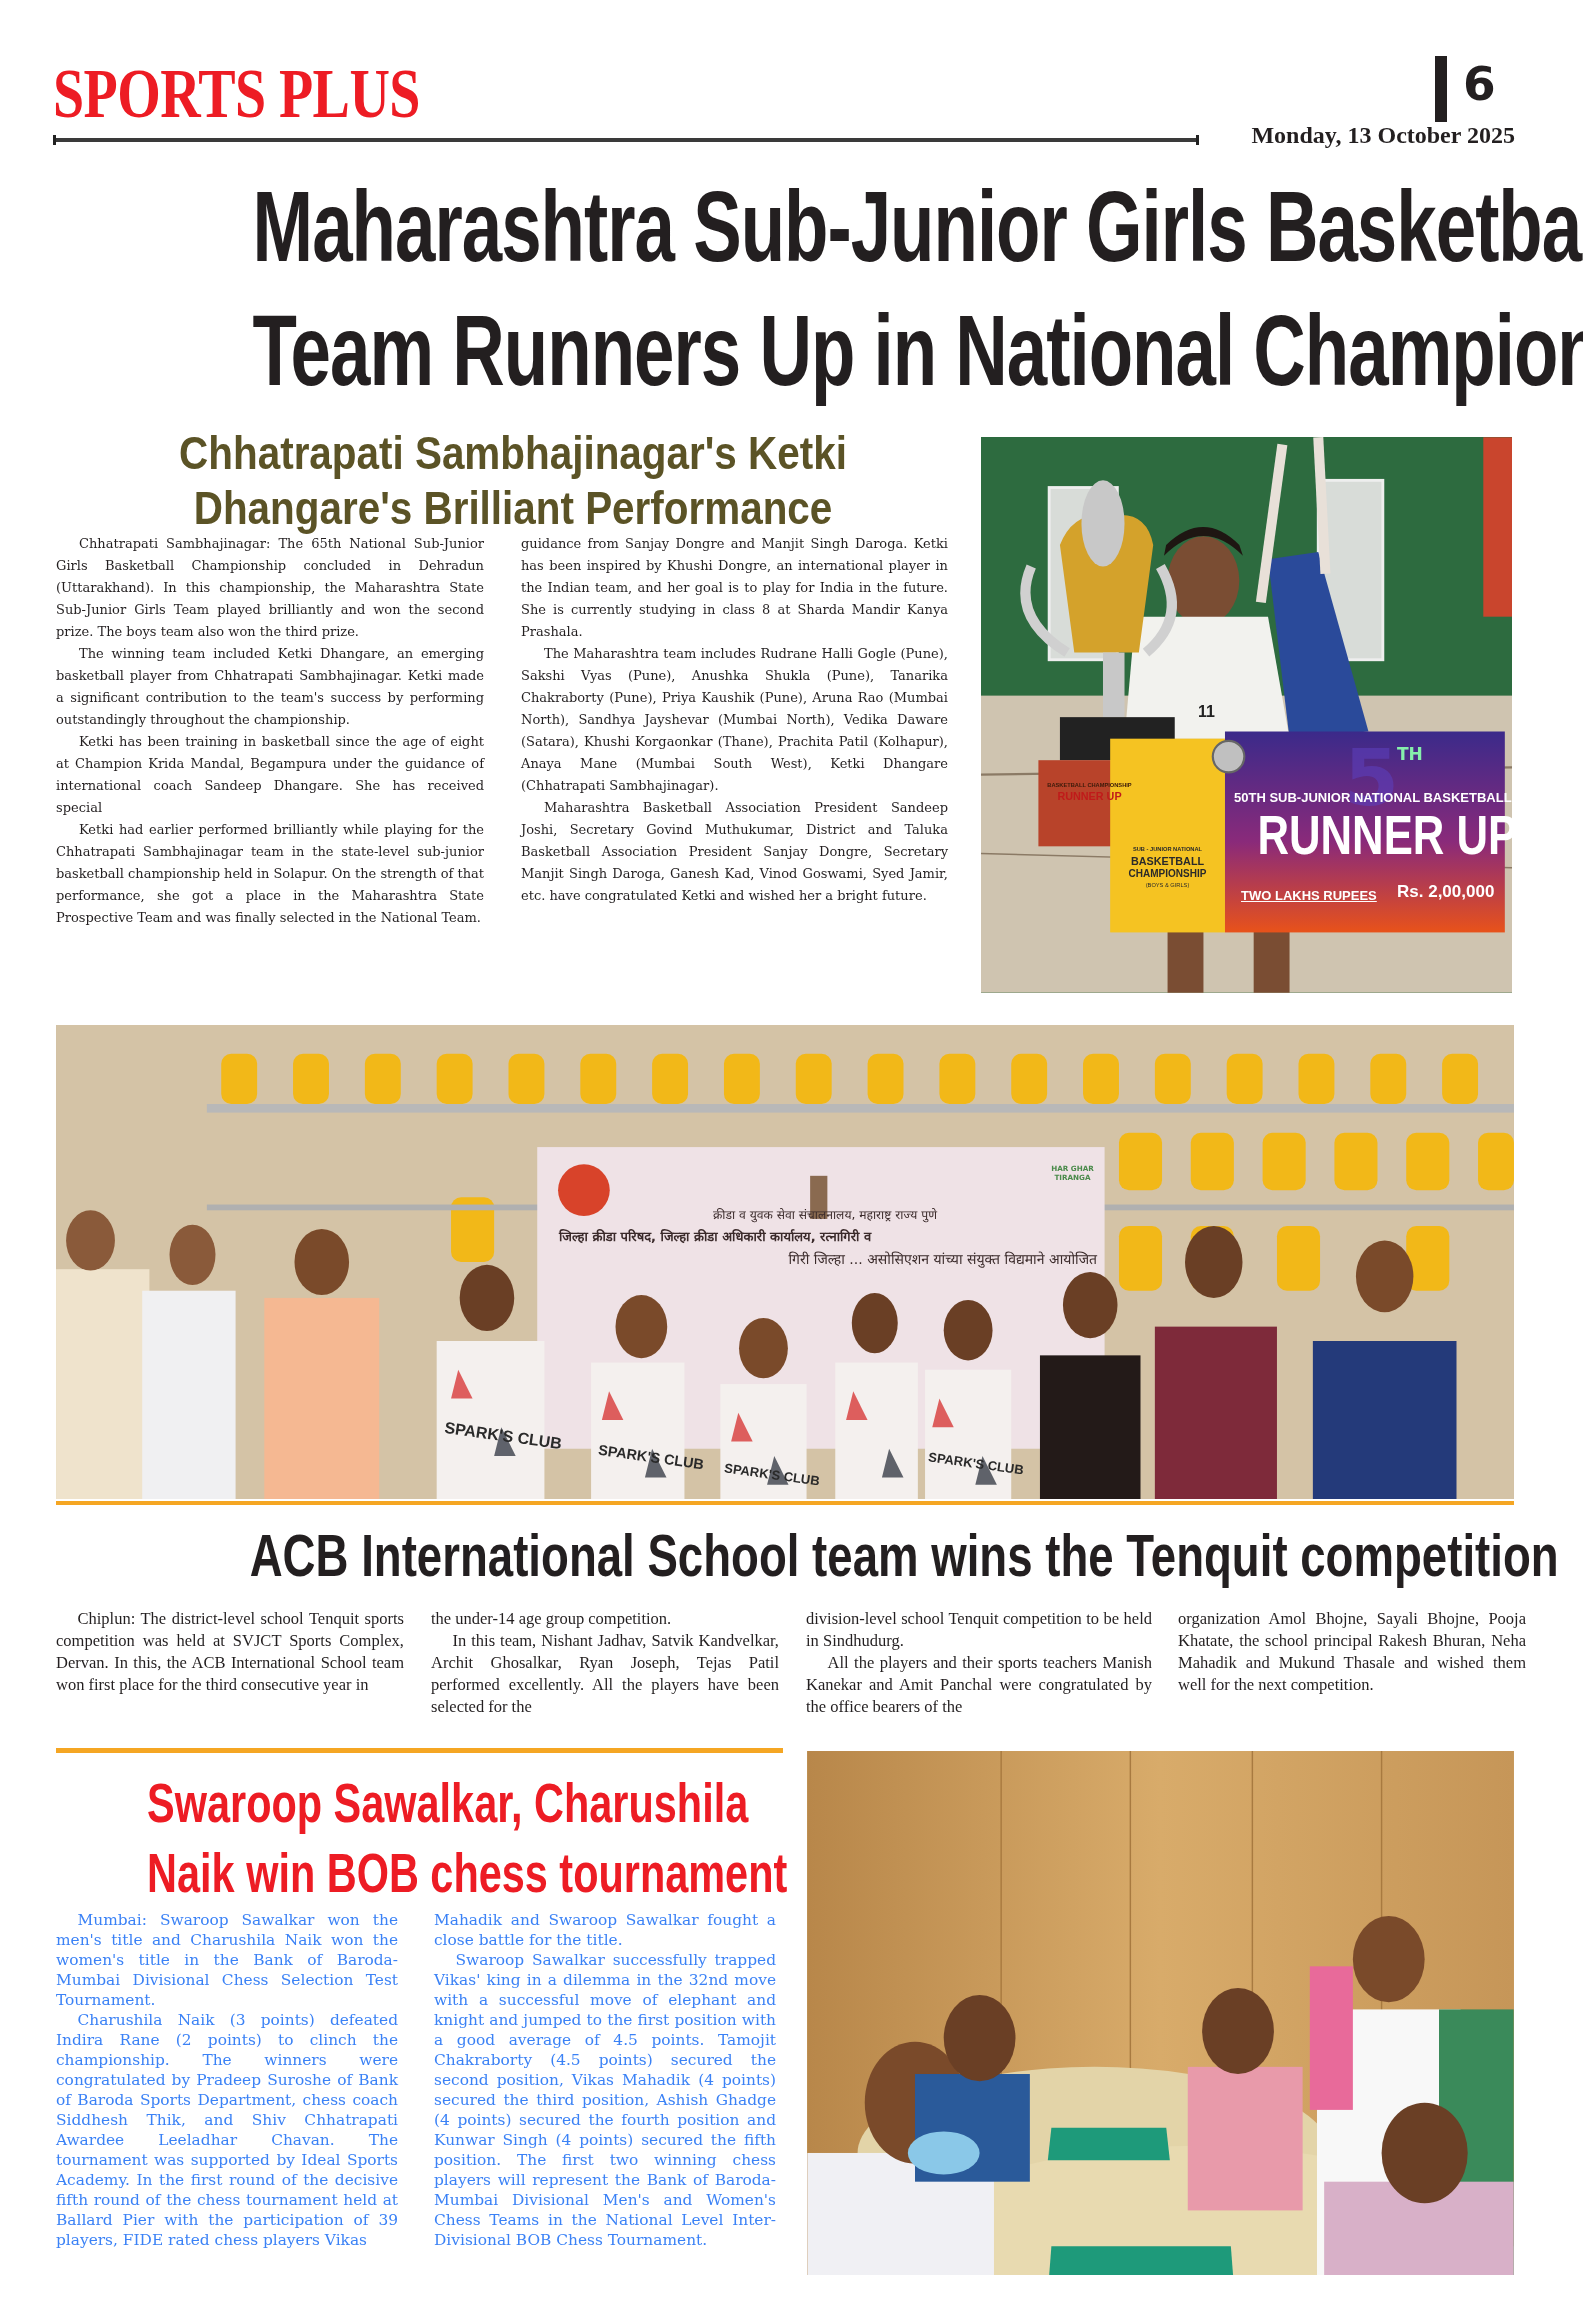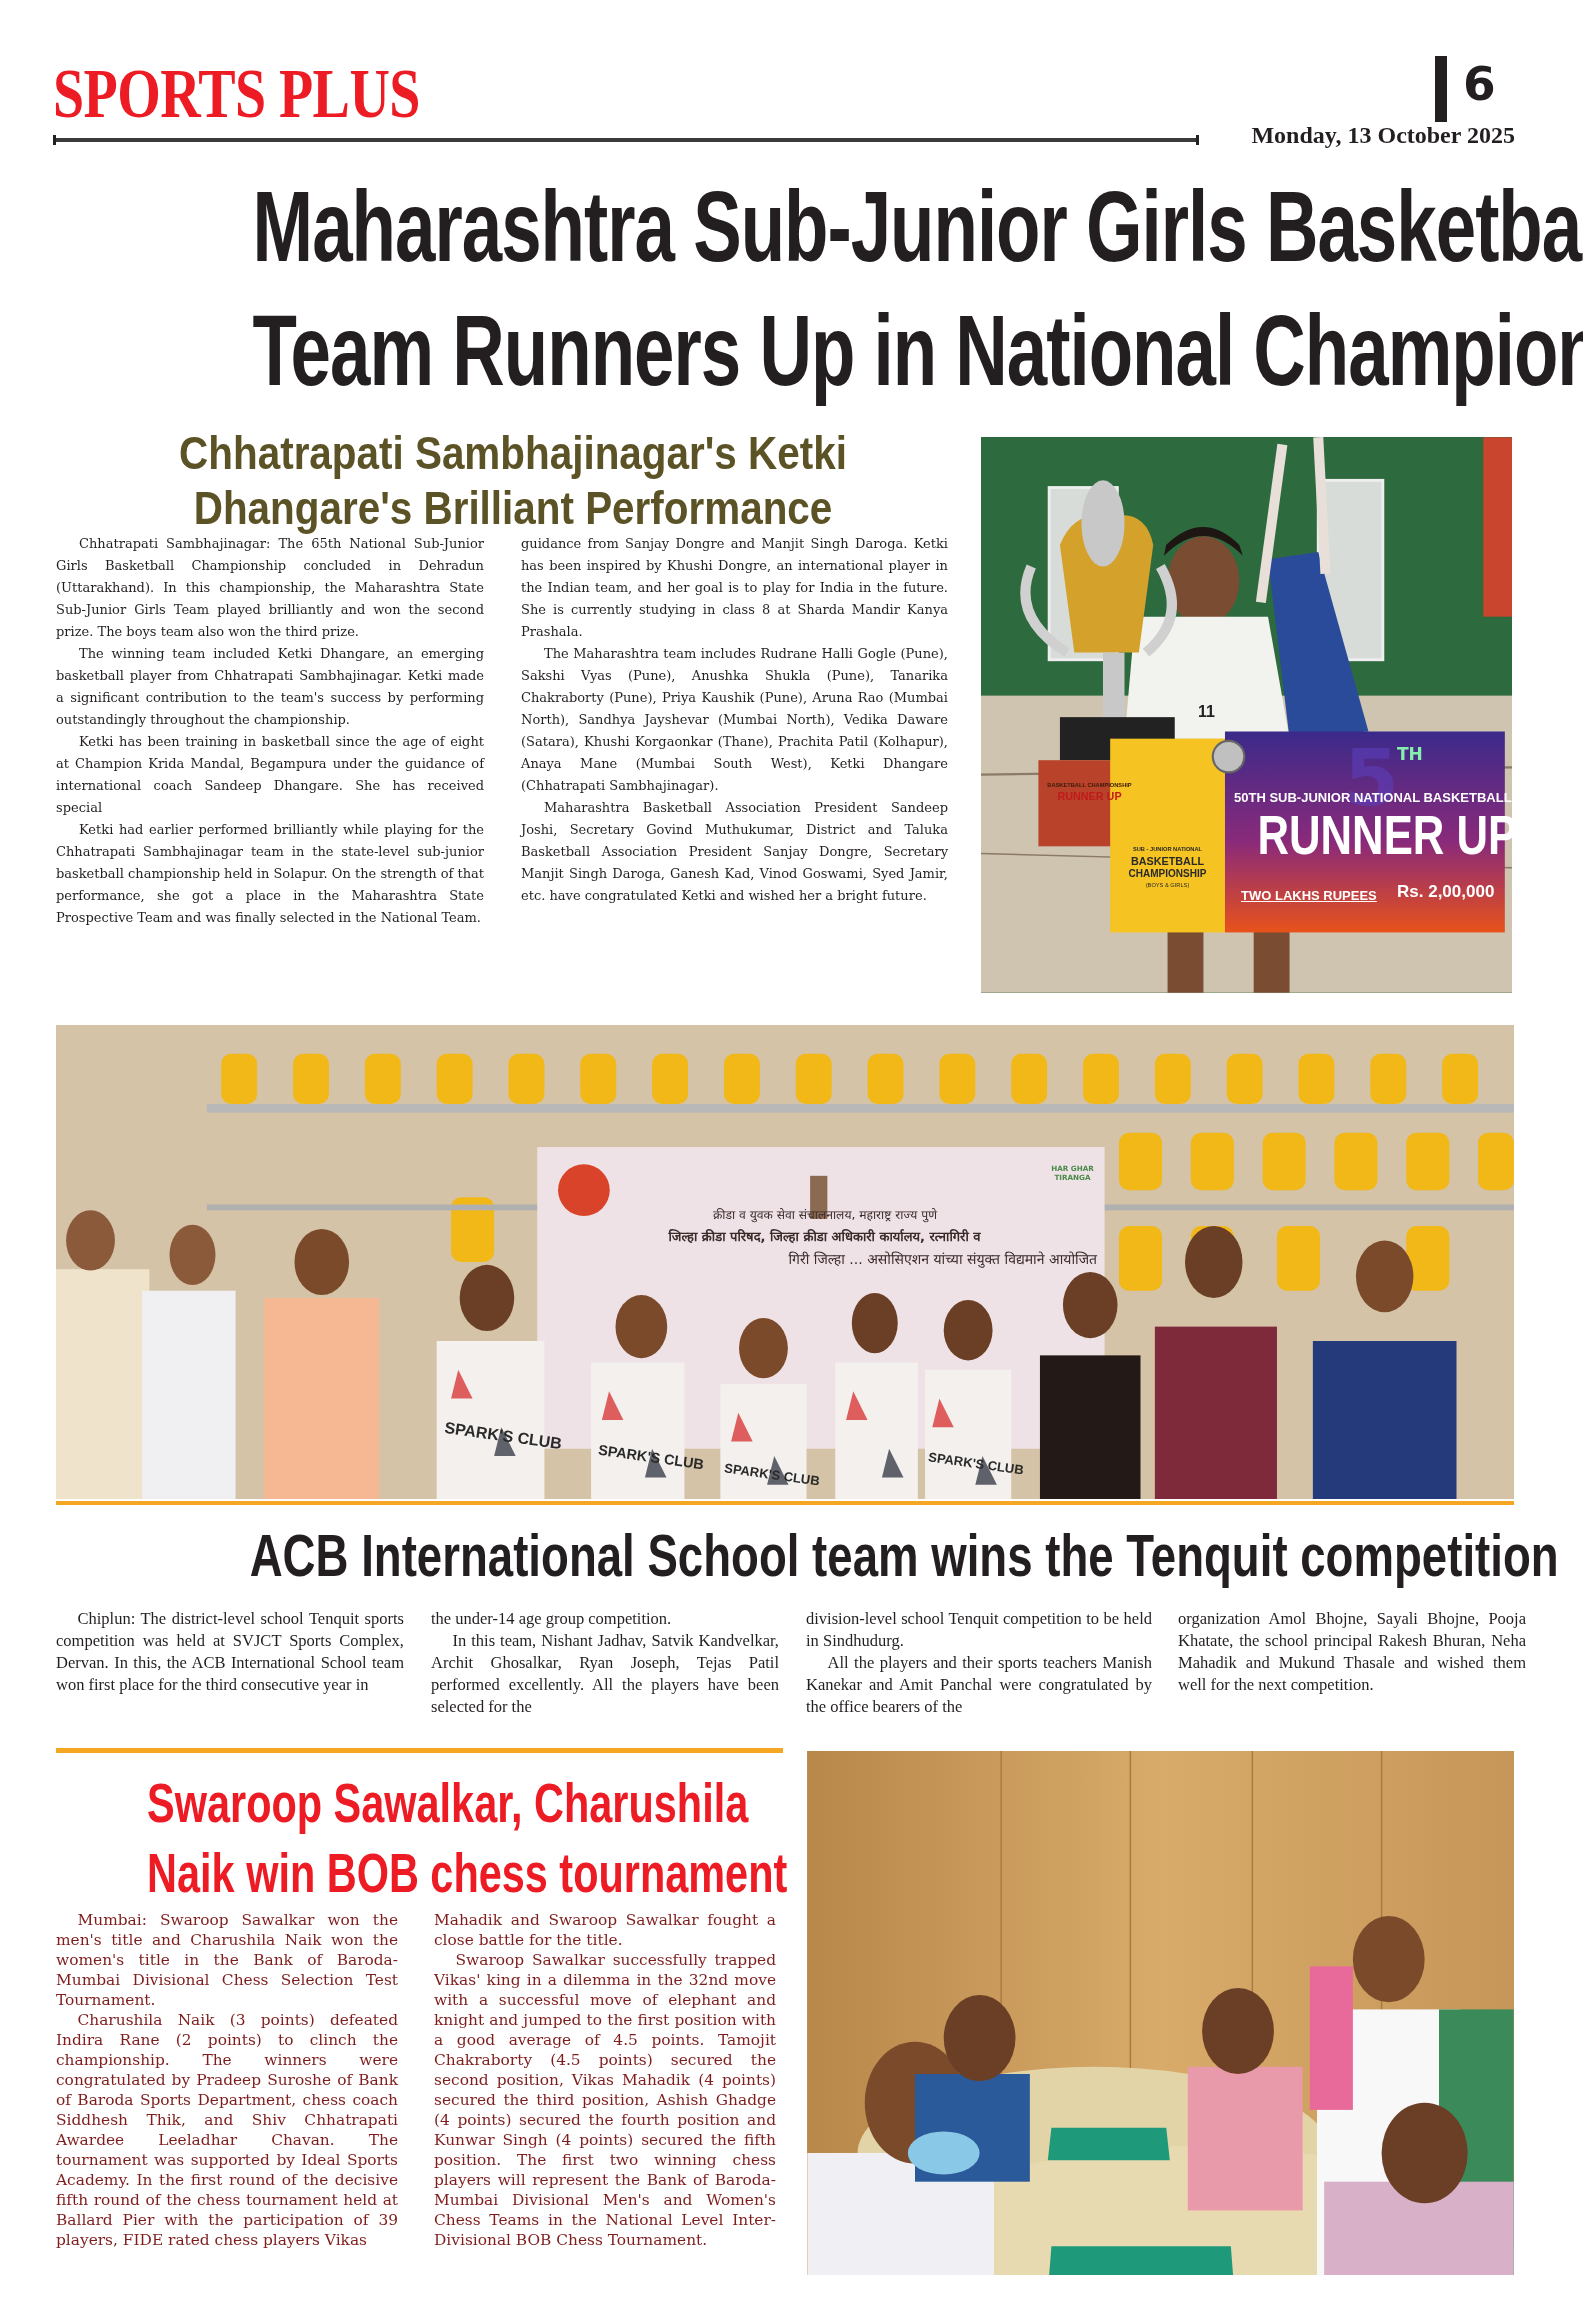--- a/index.html
+++ b/index.html
@@ -85,21 +85,21 @@
   
   .yellow-rule-short { position: absolute; left: 56px; top: 1748px; width: 727px; height: 5px; background: #f5a623; }
   .chess-headline {
     position: absolute; left: 50px; top: 1768px; width: 747px; text-align: center;
     font-family: "Liberation Sans", sans-serif; font-weight: bold; font-size: 56px;
     line-height: 70px; color: #ed1c24;
   }
   .chess-headline .line { display: block; white-space: nowrap; transform: scaleX(0.74); transform-origin: center; }
   .chess-col {
     position: absolute; font-family: "DejaVu Serif", serif; font-size: 15.4px;
-    line-height: 20px; text-align: justify; color: #7f1d1d; top: 1910px; width: 342px;
+    line-height: 20px; text-align: justify; color: #3b82f6; top: 1910px; width: 342px;
   }
   .chess-col p { text-indent: 21.5px; }
   .chess-col p.no-indent { text-indent: 0; }
   .chess1 { left: 56px; }
   .chess2 { left: 434px; }
 </style>
 </head>
 <body>
 
 <div class="masthead-title">SPORTS PLUS</div>
@@ -267,21 +267,21 @@
     </g>
     <g fill="#3a3f4a" opacity="0.8">
       <polygon points="620,560 640,600 610,600"></polygon>
         <polygon points="830,590 850,630 820,630"></polygon>
       <polygon points="1000,600 1020,640 990,640"></polygon>
         <polygon points="1160,590 1180,630 1150,630"></polygon>
       <polygon points="1290,600 1310,640 1280,640"></polygon>
     </g>
   </svg>
   <div style="position:absolute;left:539px;top:181px;width:460px;text-align:center;font-family:'DejaVu Sans',sans-serif;font-weight:normal;color:#3a2a2a;font-size:12.2px;white-space:nowrap;">क्रीडा व युवक सेवा संचालनालय, महाराष्ट्र राज्य पुणे</div>
-  <div style="position:absolute;left:503px;top:202px;width:531px;text-align:center;font-family:'DejaVu Sans',sans-serif;font-weight:bold;color:#3a2a2a;font-size:13px;white-space:nowrap;">जिल्हा क्रीडा परिषद, जिल्हा क्रीडा अधिकारी कार्यालय, रत्नागिरी व</div>
+  <div style="position:absolute;left:503px;top:202px;width:531px;text-align:left;font-family:'DejaVu Sans',sans-serif;font-weight:bold;color:#3a2a2a;font-size:13px;white-space:nowrap;">जिल्हा क्रीडा परिषद, जिल्हा क्रीडा अधिकारी कार्यालय, रत्नागिरी व</div>
   <div style="position:absolute;left:495px;top:224px;width:546px;text-align:right;font-family:'DejaVu Sans',sans-serif;font-weight:normal;color:#3a2a2a;font-size:14px;white-space:nowrap;">गिरी जिल्हा ... असोसिएशन यांच्या संयुक्त विद्यमाने आयोजित</div>
   <div style="position:absolute;left:995px;top:140px;width:43px;text-align:center;font-family:'DejaVu Sans',sans-serif;font-weight:bold;color:#4a8a4a;font-size:7.2px;line-height:8.6px;">HAR GHAR TIRANGA</div>
   <div style="position:absolute;left:388px;top:402px;font-family:'Liberation Sans',sans-serif;font-weight:bold;color:#2a2a2a;font-size:16px;white-space:nowrap;transform:rotate(8deg);">SPARK'S CLUB</div>
   <div style="position:absolute;left:542px;top:424px;font-family:'Liberation Sans',sans-serif;font-weight:bold;color:#2a2a2a;font-size:14.4px;white-space:nowrap;transform:rotate(8deg);">SPARK'S CLUB</div>
   <div style="position:absolute;left:668px;top:442px;font-family:'Liberation Sans',sans-serif;font-weight:bold;color:#2a2a2a;font-size:13px;white-space:nowrap;transform:rotate(8deg);">SPARK'S CLUB</div>
   <div style="position:absolute;left:872px;top:431px;font-family:'Liberation Sans',sans-serif;font-weight:bold;color:#2a2a2a;font-size:13px;white-space:nowrap;transform:rotate(8deg);">SPARK'S CLUB</div>
 </div>
 
 <div class="yellow-rule-wide"></div>
 <h2 class="acb-headline"><span>ACB International School team wins the Tenquit competition</span></h2>

